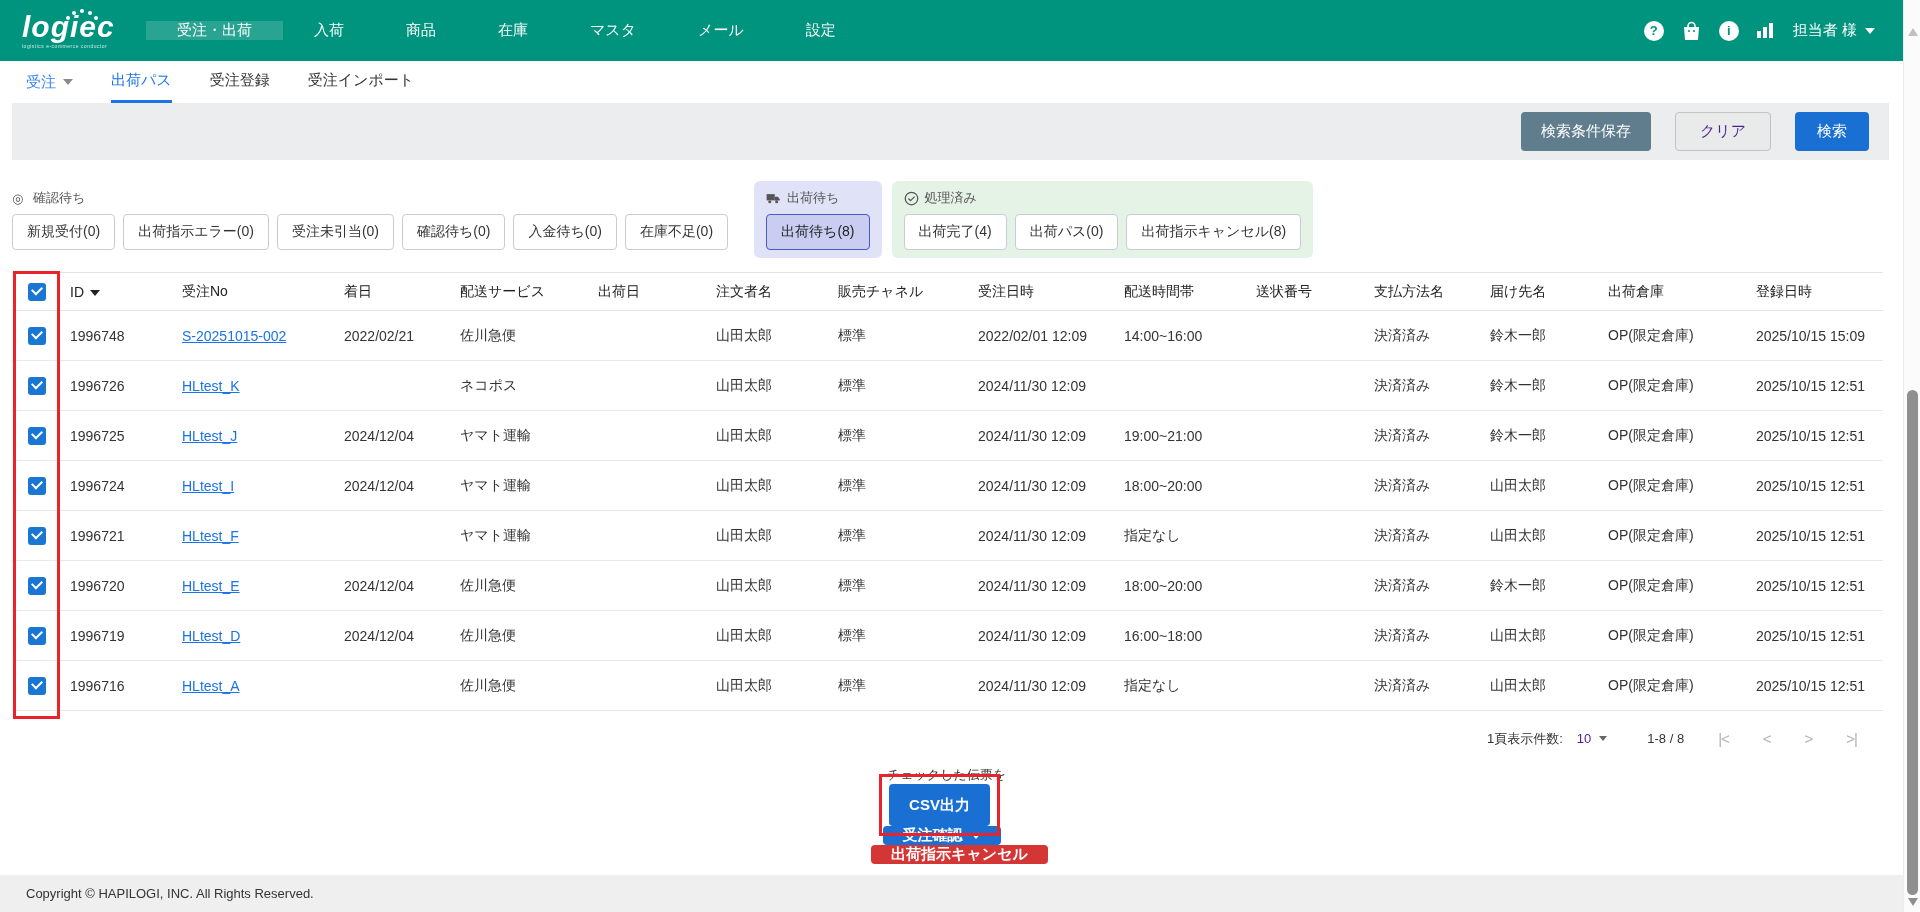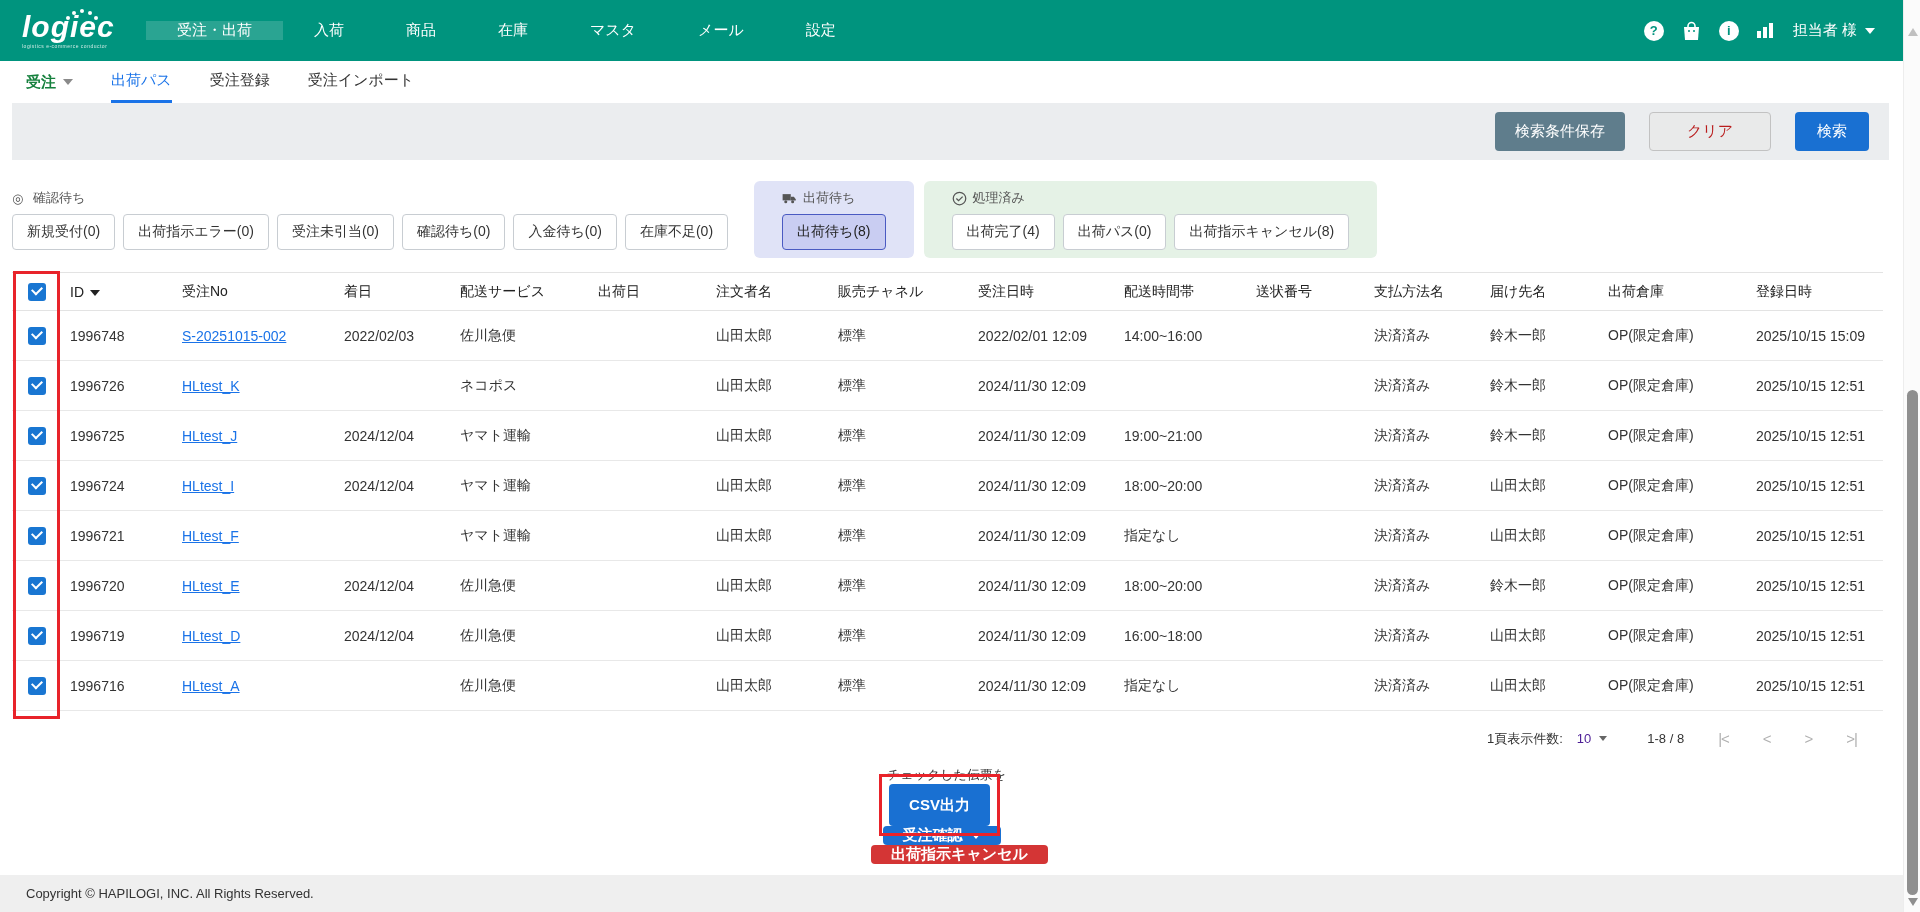--- a/index.html
+++ b/index.html
@@ -20,36 +20,36 @@
   .top-right { margin-left:auto; display:flex; align-items:center; gap:18px; padding-right:28px; }
   .circ-icon { width:20px; height:20px; border-radius:50%; background:#fff; color:#00947e; font-size:13px; font-weight:bold;
     display:flex; align-items:center; justify-content:center; cursor:pointer; }
   .bag-icon,.bars-icon { display:flex; align-items:flex-end; cursor:pointer; }
   .bars-icon span { width:4px; background:#fff; margin-right:2px; display:inline-block; }
   .user-area { display:flex; align-items:center; gap:8px; color:#fff; font-size:15px; cursor:pointer; }
   .caret-down-w { width:0; height:0; border-left:5px solid transparent; border-right:5px solid transparent; border-top:6px solid #fff; }
 
   
   .subnav { height:42px; background:#fff; display:flex; align-items:center; padding-left:26px; gap:38px; flex-shrink:0; }
-  .subnav-dd { display:flex; align-items:center; gap:7px; font-size:15px; color:#15803d; cursor:pointer;font-weight:bold; }
+  .subnav-dd { display:flex; align-items:center; gap:7px; font-size:15px; color:#3b82f6; cursor:pointer; }
   .caret-down-g { width:0; height:0; border-left:5px solid transparent; border-right:5px solid transparent; border-top:6px solid #8a8a8a; }
   .subtab { font-size:15px; color:#333; cursor:pointer; height:42px; display:flex; align-items:center; border-bottom:3px solid transparent; }
   .subtab.active { color:#1a73e8; border-bottom-color:#1a73e8; }
 
   
   .search-panel { height:57px; background:#ebedef; margin:0 14px 0 12px; display:flex; align-items:center;
     justify-content:flex-end; gap:24px; padding-right:20px; flex-shrink:0; }
   .btn { border:none; border-radius:4px; font-size:15px; cursor:pointer; font-family:inherit; }
   .btn-slate { background:#5f7d8c; color:#fff; padding:10px 20px; }
-  .btn-light { background:#e9eaea; color:#b91c1c; border:1px solid #c2c2c2; padding:9px 37px; }
+  .btn-light { background:#e9eaea; color:#4c1d95; border:1px solid #c2c2c2; padding:9px 24px; }
   .btn-blue  { background:#1970d2; color:#fff; padding:10px 22px; }
 
   
   .status-row { display:flex; align-items:stretch; gap:10px; margin:21px 0 0 12px; height:77px; flex-shrink:0; }
-  .chip-group { border-radius:6px; padding:8px 28px; display:flex; flex-direction:column; justify-content:space-between; }
+  .chip-group { border-radius:6px; padding:8px 12px; display:flex; flex-direction:column; justify-content:space-between; }
   .chip-group.plain { padding:8px 0; margin-right:16px; }
   .chip-group.lavender { background:#e0e3f7; }
   .chip-group.cream { background:#fdf3de; }
   .chip-group.green { background:#e5f2e6; }
   .group-label { display:flex; align-items:center; gap:6px; font-size:13px; color:#555; }
   .group-label svg { width:15px; height:15px; }
   .glyph { font-size:13px; color:#555; }
   .chip-btns { display:flex; gap:8px; }
   .chip { background:#fff; border:1px solid #c8cdd2; border-radius:4px; height:36px; padding:0 14px;
     font-size:14px; color:#333; cursor:pointer; font-family:inherit; display:flex; align-items:center; gap:8px; }
@@ -260,21 +260,21 @@
             <th>登録日時</th>
           </tr>
         </thead>
       <tbody id="table-body">
           <tr>
             <td class="col-check">
               <div class="cbx"></div>
             </td>
             <td>1996748</td>
             <td><a class="order-link">S-20251015-002</a></td>
-            <td>2022/02/03</td>
+            <td>2022/02/21</td>
             <td>佐川急便</td>
             <td></td>
             <td>山田太郎</td>
             <td>標準</td>
             <td>2022/02/01 12:09</td>
             <td>14:00~16:00</td>
             <td></td>
             <td>決済済み</td>
             <td>鈴木一郎</td>
             <td>OP(限定倉庫)</td>

